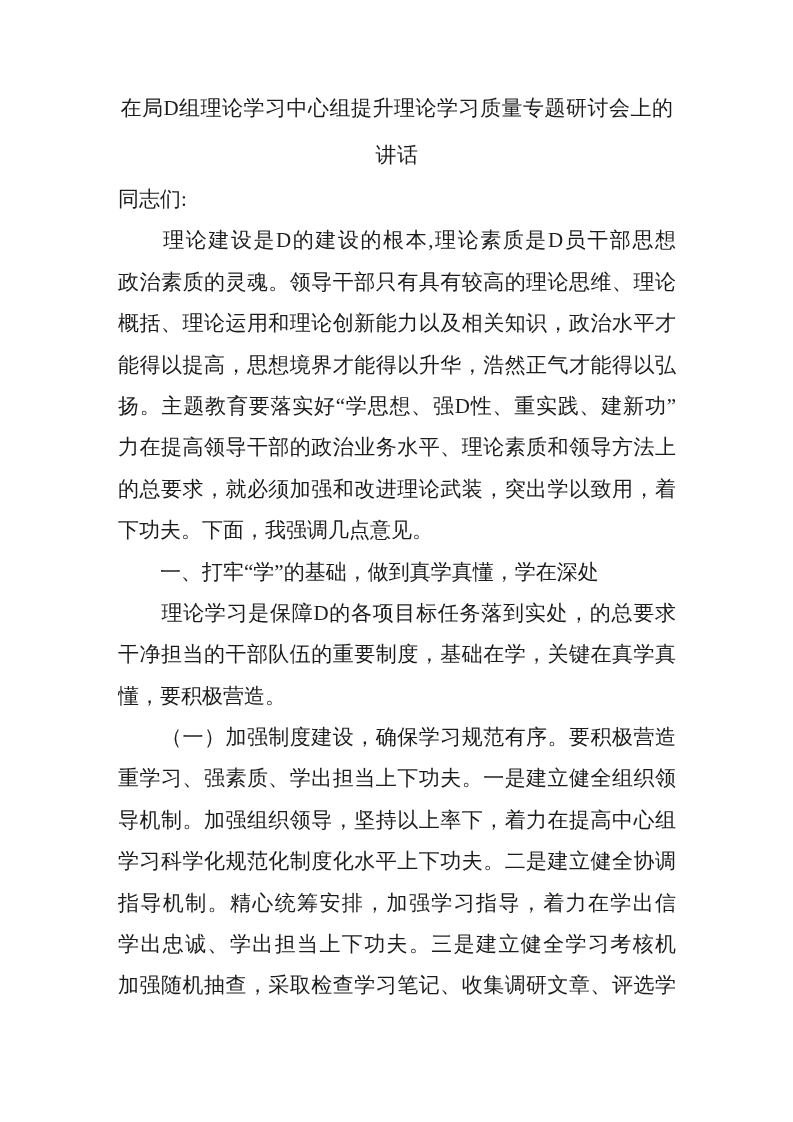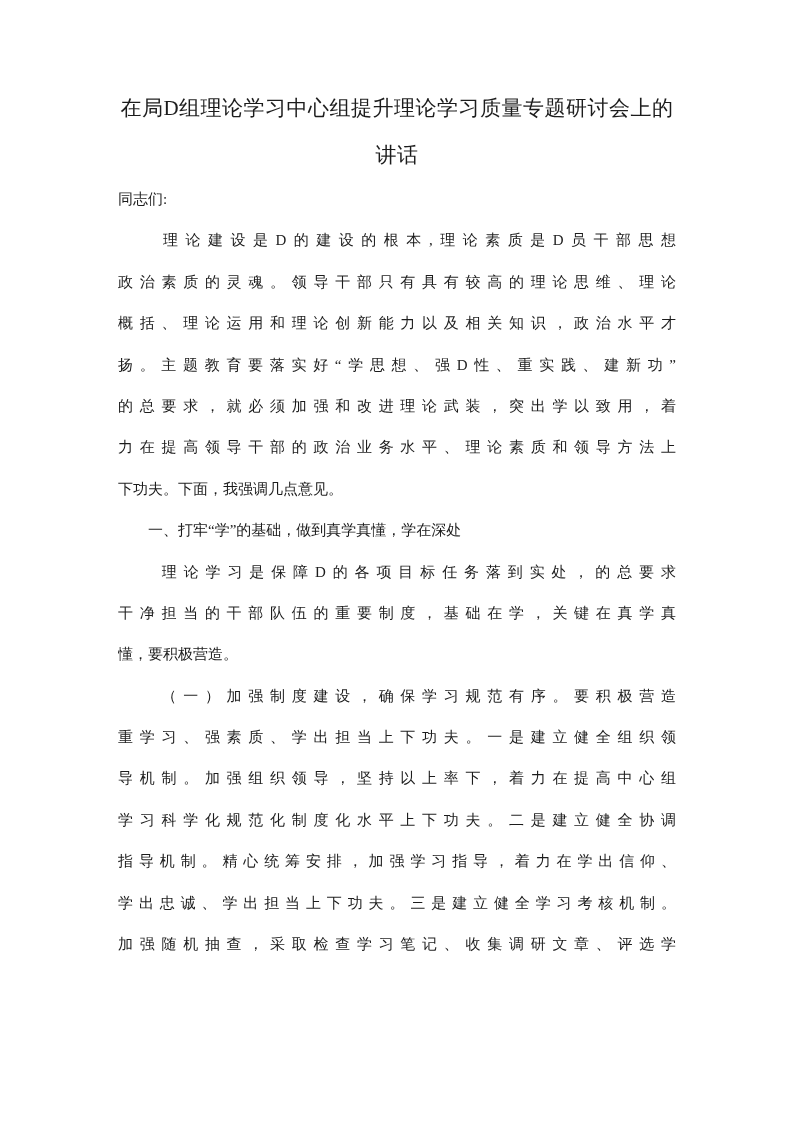--- a/index.html
+++ b/index.html
@@ -21,21 +21,21 @@
   .tline {
     font-size: 21px;
     line-height: 47px;
     height: 47px;
     overflow: hidden;
     text-align: center;
     white-space: nowrap;
     letter-spacing: 0.5px;
   }
   .bline {
-    font-size: 15px;
+    font-size: 21px;
     line-height: 41.4px;
     height: 41.4px;
     overflow: hidden;
     text-align: justify;
     text-justify: inter-character;
     text-align-last: justify;
   }
   .bline.end {
     text-align-last: left;
   }
@@ -46,23 +46,24 @@
 <div class="page">
 
   <div class="tline">在局D组理论学习中心组提升理论学习质量专题研讨会上的</div>
   <div class="tline">讲话</div>
 
   <div class="bline end">同志们:</div>
 
   <div class="bline">　　理论建设是D的建设的根本,理论素质是D员干部思想</div>
   <div class="bline">政治素质的灵魂。领导干部只有具有较高的理论思维、理论</div>
   <div class="bline">概括、理论运用和理论创新能力以及相关知识，政治水平才</div>
+  <div class="bline">能得以提高，思想境界才能得以升华，浩然正气才能得以弘</div>
   <div class="bline">扬。主题教育要落实好“学思想、强D性、重实践、建新功”</div>
+  <div class="bline">力在提高领导干部的政治业务水平、理论素质和领导方法上</div>
   <div class="bline">的总要求，就必须加强和改进理论武装，突出学以致用，着</div>
-  <div class="bline">力在提高领导干部的政治业务水平、理论素质和领导方法上</div>
   <div class="bline end">下功夫。下面，我强调几点意见。</div>
   <div class="bline end">　　一、打牢“学”的基础，做到真学真懂，学在深处</div>
   <div class="bline">　　理论学习是保障D的各项目标任务落到实处，的总要求</div>
   <div class="bline">干净担当的干部队伍的重要制度，基础在学，关键在真学真</div>
   <div class="bline end">懂，要积极营造。</div>
   <div class="bline">　　（一）加强制度建设，确保学习规范有序。要积极营造</div>
   <div class="bline">重学习、强素质、学出担当上下功夫。一是建立健全组织领</div>
   <div class="bline">导机制。加强组织领导，坚持以上率下，着力在提高中心组</div>
   <div class="bline">学习科学化规范化制度化水平上下功夫。二是建立健全协调</div>
   <div class="bline">指导机制。精心统筹安排，加强学习指导，着力在学出信仰、</div>

